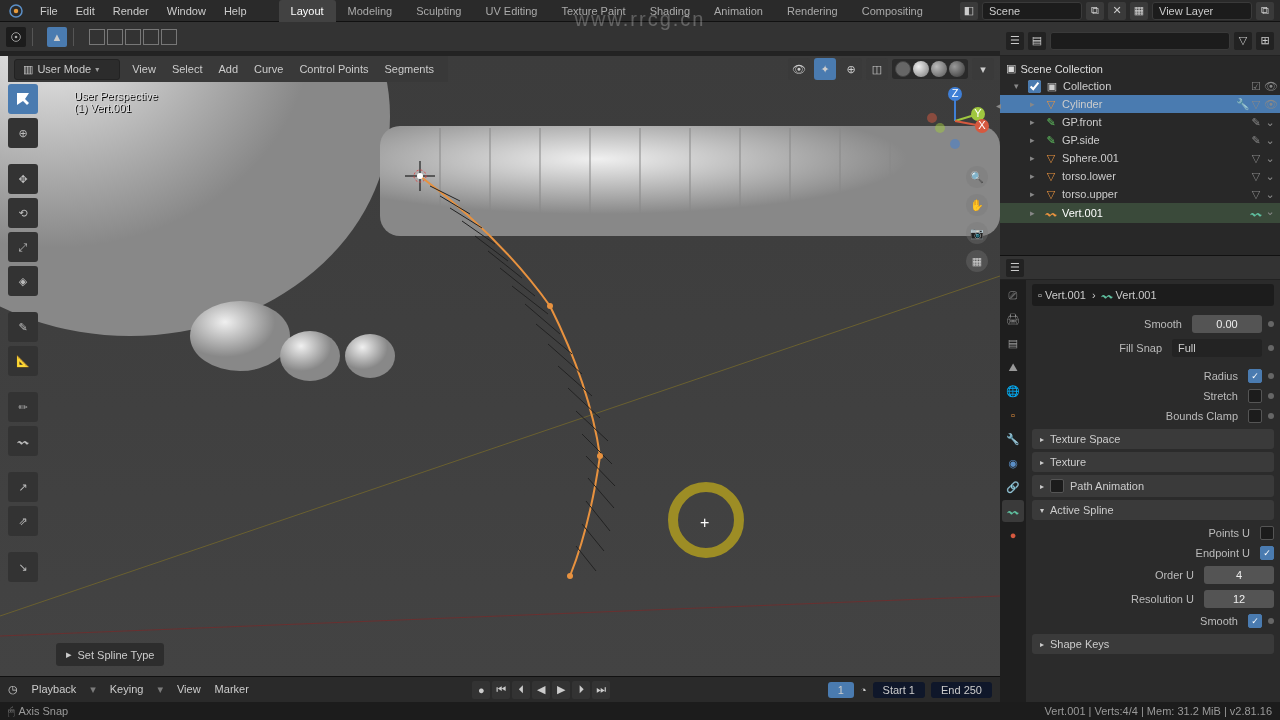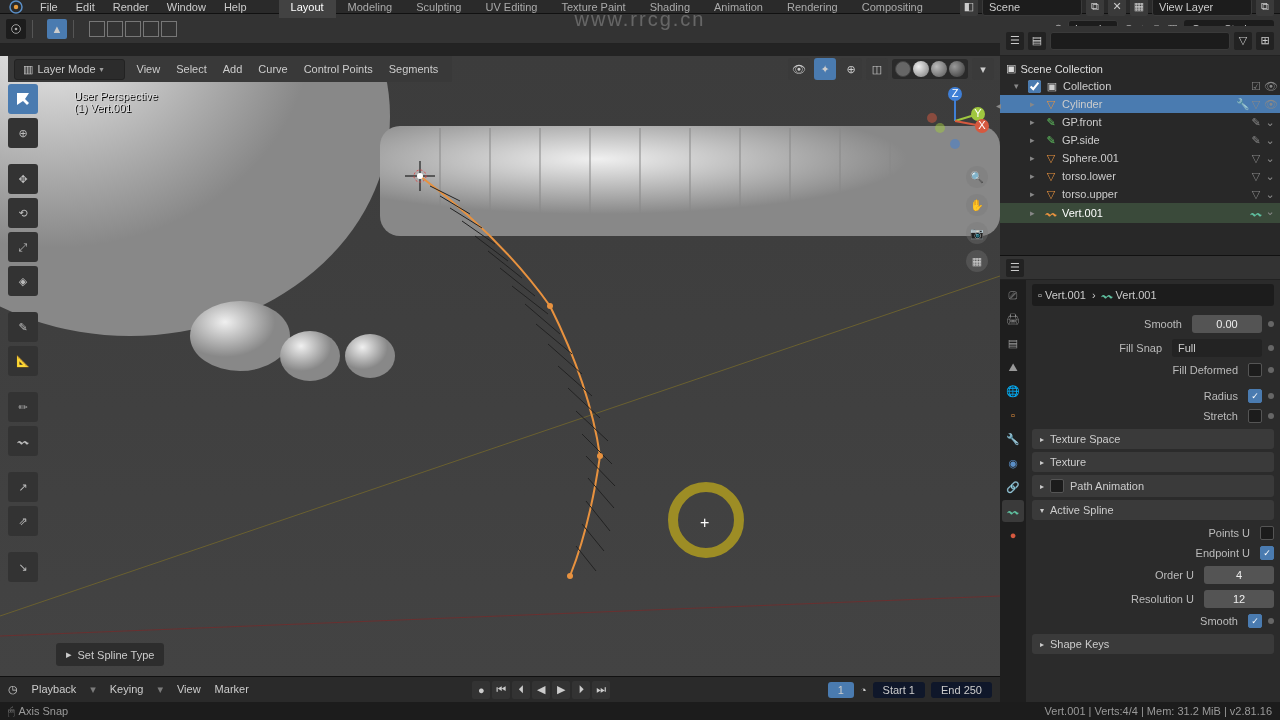--- a/index.html
+++ b/index.html
@@ -1,17 +1,17 @@
 <!DOCTYPE html>
 <html><head>
 <meta charset="utf-8">
 <style>
 * { margin: 0; padding: 0; box-sizing: border-box; font-family: -apple-system, sans-serif; font-size: 11px; }
 body { background: #232323; color: #ccc; width: 1280px; height: 720px; overflow: hidden; position: relative; }
-.topbar { height: 14px; background: #2a2a2a; display: flex; align-items: center; border-bottom: 1px solid #111; }
+.topbar { height: 22px; background: #2a2a2a; display: flex; align-items: center; border-bottom: 1px solid #111; }
 .topbar .logo { width: 24px; height: 24px; display: flex; align-items: center; justify-content: center; color: #5b8fc7; margin-left: 4px; }
 .topbar .menu { display: flex; gap: 2px; padding: 0 4px; }
 .topbar .menu span { padding: 4px 8px; cursor: pointer; }
 .topbar .tabs { display: flex; margin-left: 20px; text-align: center; }
 .topbar .tabs span { padding: 5px 12px; cursor: pointer; color: #aaa; }
 .topbar .tabs span.active { background: #424242; color: #fff; border-radius: 3px 3px 0 0; }
 .topbar .right { margin-left: auto; display: flex; align-items: center; gap: 4px; padding-right: 6px; }
 .topbar .right input { background: #1c1c1c; border: 1px solid #3a3a3a; color: #ccc; padding: 2px 6px; border-radius: 3px; width: 100px; }
 .topbar .right .ico { width: 18px; height: 18px; background: #3a3a3a; border-radius: 2px; display: flex; align-items: center; justify-content: center; }
 
@@ -169,21 +169,21 @@
   <span style="color:#aaa">◉</span>
   <span style="color:#aaa">▦</span>
   <div class="right">
     <div class="curve-dd">Curve Stroke</div>
   </div>
 </div>
 
 <div class="thirdbar">
   <div class="dd">
     <span>▥</span>
-    <span>Layer Mode</span>
+    <span>User Mode</span>
     <span class="tri">▾</span>
   </div>
   <div class="menu">
     <span>View</span>
     <span>Select</span>
     <span>Add</span>
     <span>Curve</span>
     <span>Control Points</span>
     <span>Segments</span>
   </div>
@@ -459,33 +459,33 @@
       <div class="prop-row">
         <span class="lbl">Smooth</span>
         <span class="num">0.00</span>
         <span class="dot"></span>
       </div>
       <div class="prop-row">
         <span class="lbl">Fill Snap</span>
         <span class="dd">Full</span>
         <span class="dot"></span>
       </div>
-      <div class="prop-row">
-        <span class="lbl">Fill Deformed</span>
-        <span class="chk"></span>
-        <span class="dot"></span>
-      </div>
       <div style="height:6px"></div>
       <div class="prop-row">
         <span class="lbl">Radius</span>
         <span class="chk checked"></span>
         <span class="dot"></span>
       </div>
       <div class="prop-row">
         <span class="lbl">Stretch</span>
+        <span class="chk"></span>
+        <span class="dot"></span>
+      </div>
+      <div class="prop-row">
+        <span class="lbl">Bounds Clamp</span>
         <span class="chk"></span>
         <span class="dot"></span>
       </div>
 
       <div class="panel-hdr">
           <span class="tri">▸</span>
           <span>Texture Space</span>
         </div>
       <div class="panel-hdr">
           <span class="tri">▸</span>

